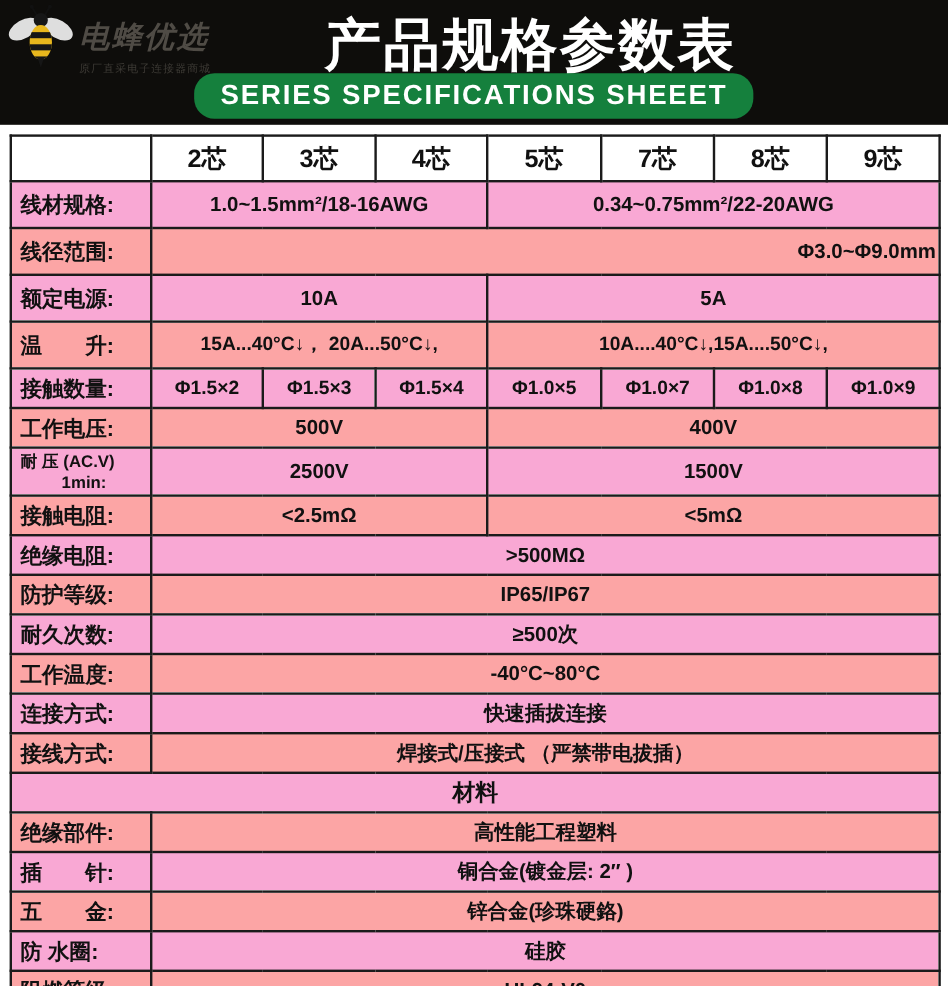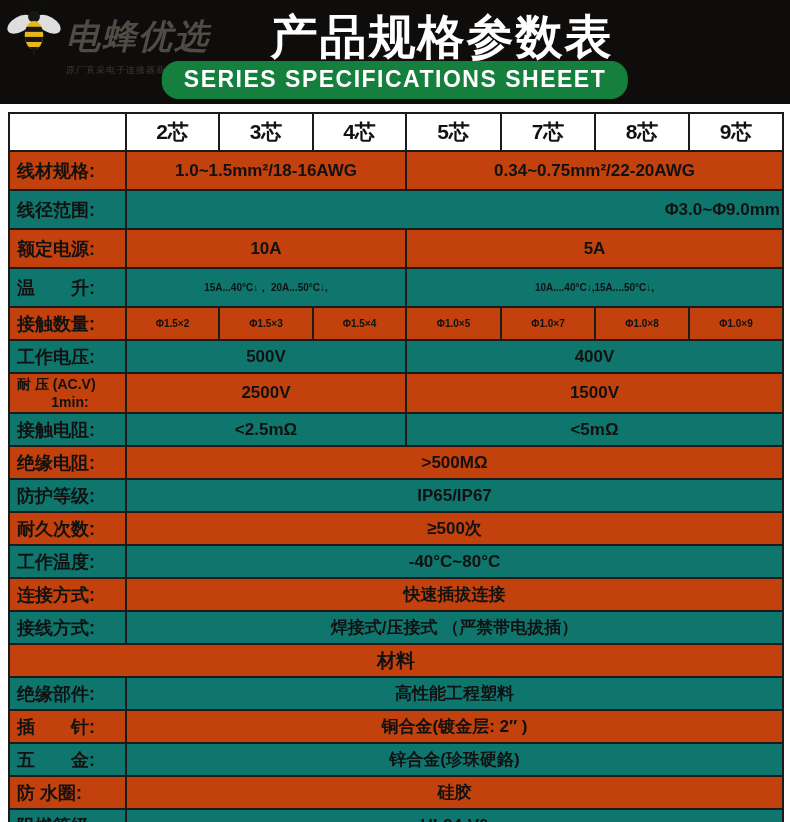--- a/index.html
+++ b/index.html
@@ -22,21 +22,21 @@
   }
   .logo {
     position: absolute;
     left: 6px; top: 4px;
     display: flex;
     align-items: flex-start;
   }
   .logo svg { display: block; }
   .logo-text { margin-left: 4px; margin-top: 10px; }
   .brand {
-    font-size: 34px;
+    font-size: 25px;
     font-weight: bold;
     color: #4f4b45;
     letter-spacing: 2px;
     font-style: italic;
   }
   .tagline {
     margin-top: 4px;
     font-size: 9px;
     color: #3d3a35;
     letter-spacing: 1px;
@@ -82,35 +82,35 @@
     padding: 2px 2px;
     overflow: hidden;
     white-space: nowrap;
   }
   .spec-table thead th {
     height: 38px;
     font-size: 21px;
     font-weight: bold;
     background: #ffffff;
   }
-  .spec-table tbody tr { height: 33px; background: #0f766e; }
-  .spec-table tbody tr.shaded { background: #c2410c; }
+  .spec-table tbody tr { height: 33px; background: #fca5a5; }
+  .spec-table tbody tr.shaded { background: #f9a8d4; }
   .spec-table tbody tr.tall { height: 40px; }
   .spec-table tbody tr.row-h38 { height: 39px; }
   th.row-label {
     text-align: left;
     padding-left: 7px;
     font-size: 18px;
     font-weight: bold;
     white-space: pre;
   }
   th.row-label .label-line1 { display: block; font-size: 14px; text-align: left; }
   th.row-label .label-line2 { display: block; font-size: 14px; text-align: center; }
   td.cell { font-size: 17px; font-weight: bold; }
-  tr.small-text td.cell { font-size: 10px; letter-spacing: 0; }
+  tr.small-text td.cell { font-size: 16px; letter-spacing: 0; }
   td.cell.left-half { text-align: right; padding-left: 74px; }
   td.section-cell {
     font-size: 19px;
     font-weight: bold;
   }
 </style>
 </head>
 <body>
 
 <div class="page">

